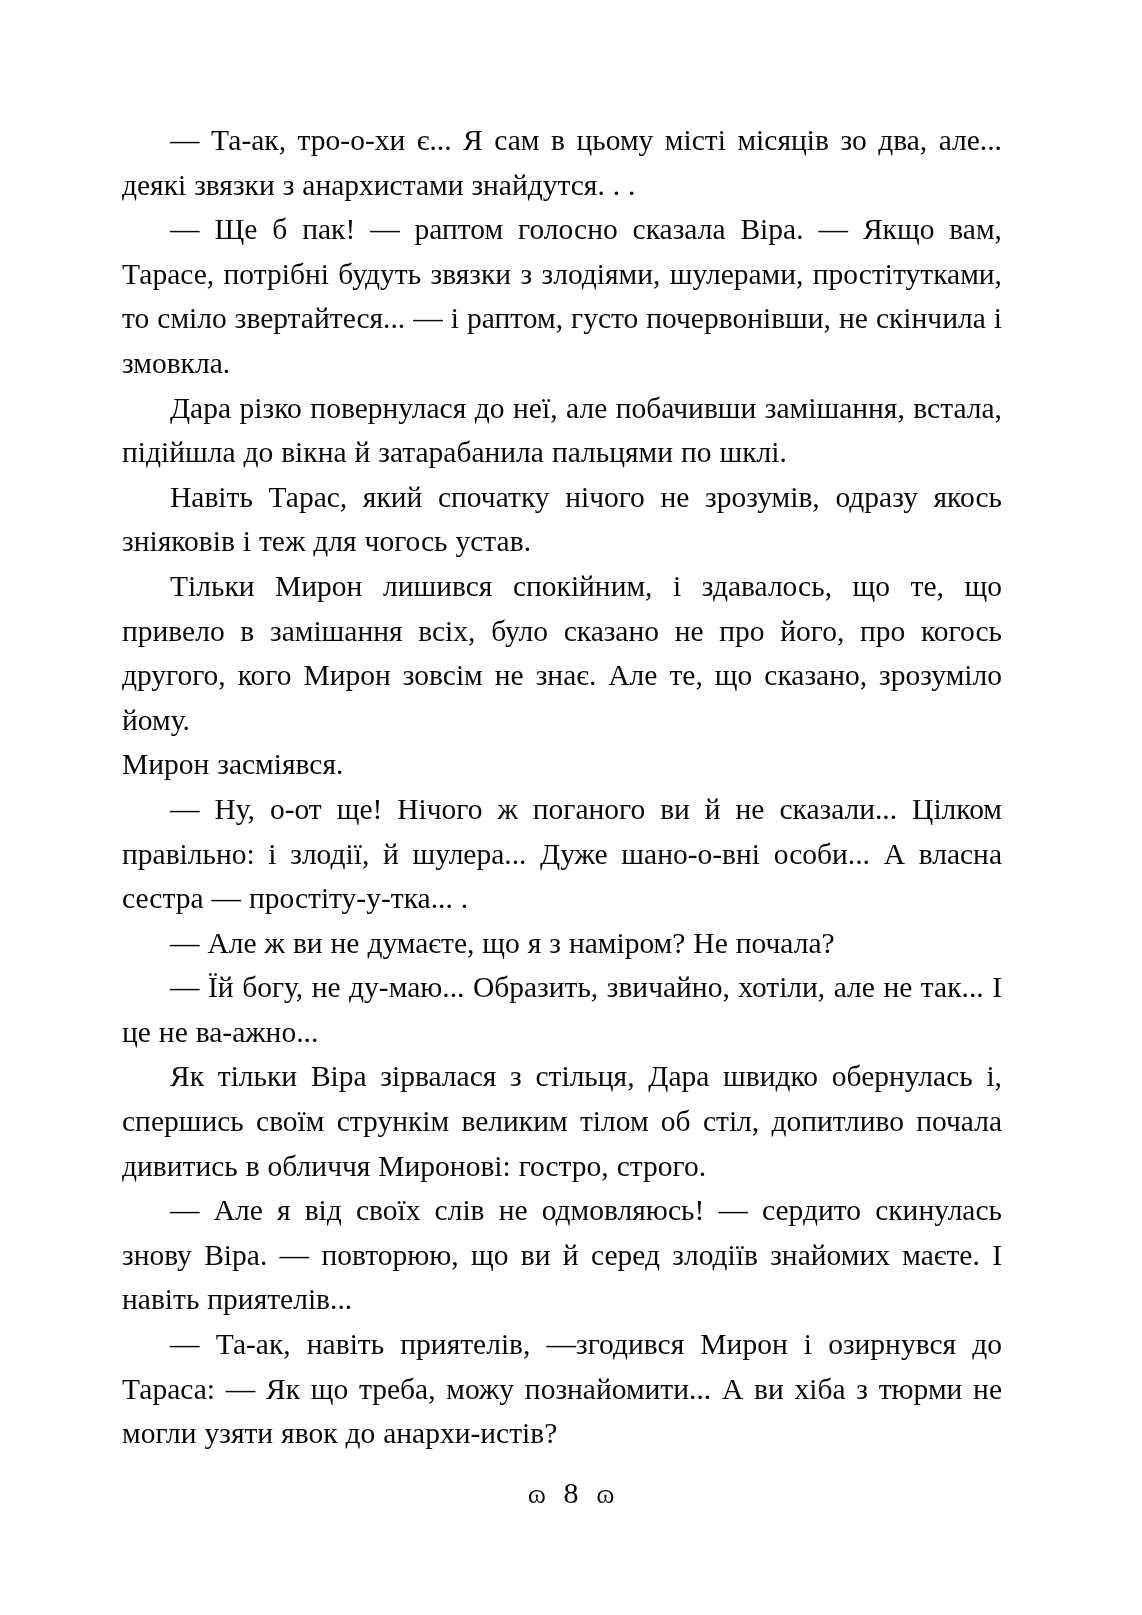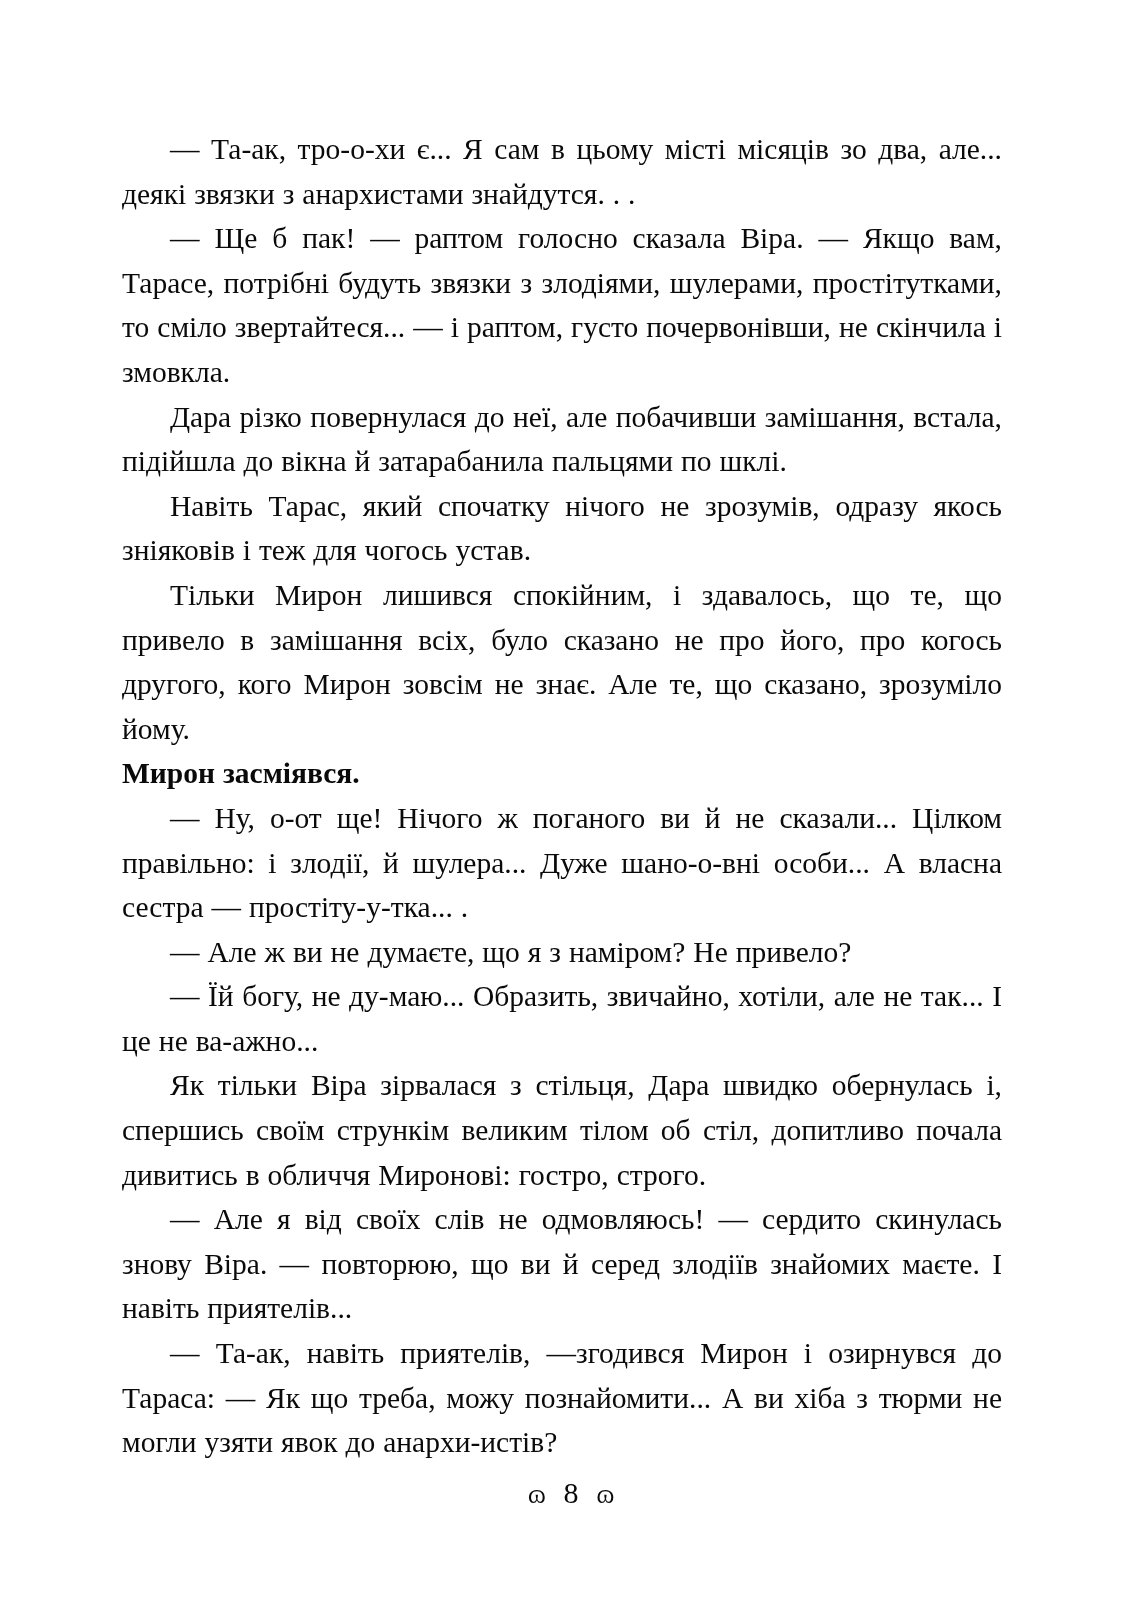--- a/index.html
+++ b/index.html
@@ -15,40 +15,38 @@
     background: #ffffff;
     box-sizing: border-box;
     overflow: hidden;
   }
 
   .text-block {
     position: absolute;
     left: 122px;
     top: 118px;
     width: 880px;
-    margin-top: 9px;
   }
 
   .para {
     margin: 0;
     font-family: "Liberation Serif", "DejaVu Serif", serif;
     font-size: 29.5px;
     line-height: 44.6px;
     color: #0a0a0a;
     text-align: justify;
     text-justify: inter-word;
     text-indent: 48px;
     -webkit-hyphens: none;
     hyphens: none;
     word-spacing: 0.02em;
   }
 
   .para.no-indent {
     text-indent: 0;
-    font-weight: bold;
   }
 
   .footer {
     position: absolute;
     left: 0;
     top: 1478px;
     width: 1142px;
     text-align: center;
   }
 
@@ -83,21 +81,21 @@
 <div class="page">
 
   <div class="text-block">
     <p class="para">— Та-ак, тро-о-хи є... Я сам в цьому місті місяців зо два, але... деякі звязки з анархистами знайдутся. . .</p>
     <p class="para">— Ще б пак! — раптом голосно сказала Віра. — Якщо вам, Тарасе, потрібні будуть звязки з злодіями, шулерами, простітутками, то сміло звертайтеся... — і раптом, густо почервонівши, не скінчила і змовкла.</p>
     <p class="para">Дара різко повернулася до неї, але побачивши замішання, встала, підійшла до вікна й затарабанила пальцями по шклі.</p>
     <p class="para">Навіть Тарас, який спочатку нічого не зрозумів, одразу якось зніяковів і теж для чогось устав.</p>
     <p class="para">Тільки Мирон лишився спокійним, і здавалось, що те, що привело в замішання всіх, було сказано не про його, про когось другого, кого Мирон зовсім не знає. Але те, що сказано, зрозуміло йому.</p>
     <p class="para no-indent">Мирон засміявся.</p>
     <p class="para">— Ну, о-от ще! Нічого ж поганого ви й не сказали... Цілком правільно: і злодії, й шулера... Дуже шано-о-вні особи... А власна сестра — простіту-у-тка... .</p>
-    <p class="para">— Але ж ви не думаєте, що я з наміром? Не привело?</p>
+    <p class="para">— Але ж ви не думаєте, що я з наміром? Не почала?</p>
     <p class="para">— Їй богу, не ду-маю... Образить, звичайно, хотіли, але не так... І це не ва-ажно...</p>
     <p class="para">Як тільки Віра зірвалася з стільця, Дара швидко обернулась і, спершись своїм стрункім великим тілом об стіл, допитливо почала дивитись в обличчя Миронові: гостро, строго.</p>
     <p class="para">— Але я від своїх слів не одмовляюсь! — сердито скинулась знову Віра. — повторюю, що ви й серед злодіїв знайомих маєте. І навіть приятелів...</p>
     <p class="para">— Та-ак, навіть приятелів, —згодився Мирон і озирнувся до Тараса: — Як що треба, можу познайомити... А ви хіба з тюрми не могли узяти явок до анархи-истів?</p>
   </div>
 
   <div class="footer">
     <div class="folio">
       <span class="ornament left">ɷ</span>
       <span class="folio-number">8</span>

